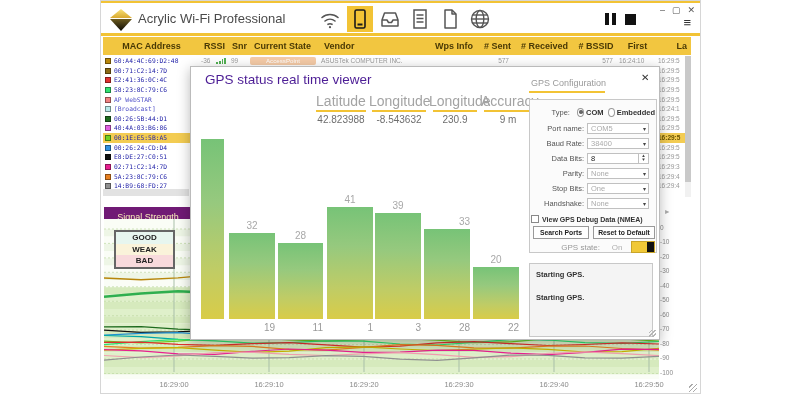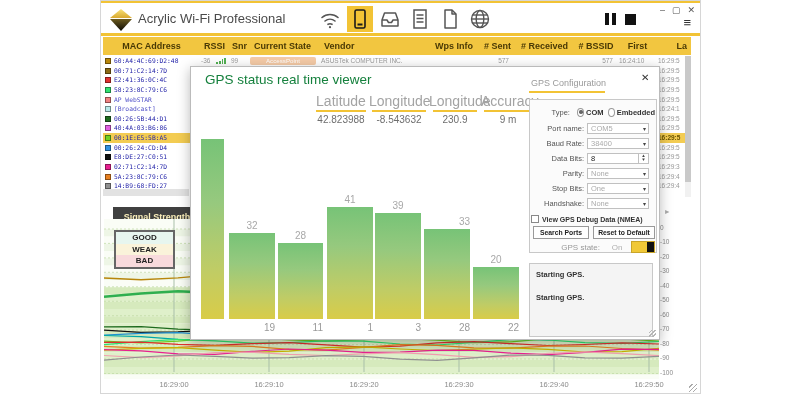--- a/index.html
+++ b/index.html
@@ -34,35 +34,35 @@
   .trow.sel .tlast{color:#6b5500;font-weight:bold;}
   .r1cell{position:absolute;top:0;font-size:6.5px;color:#999;white-space:nowrap;}
   .chip{position:absolute;left:149px;top:1px;width:66px;height:7.6px;line-height:7.6px;background:#F5CBA7;
         color:#fff;font-size:6.2px;text-align:center;border-radius:2px;}
   .sigicon{position:absolute;left:115px;top:1.5px;display:flex;align-items:flex-end;gap:1px;height:6.5px;}
   .sigicon span{display:block;width:1.8px;background:#53B053;}
   .hscroll{position:absolute;left:2px;top:188px;width:86px;height:7px;background:#e2e2e2;}
   .vscroll{position:absolute;left:584px;top:55px;width:6px;height:141px;background:#f1f1f1;}
   .vscroll .thumb{width:6px;height:126px;background:#c9c9c9;}
   
-  .sig-tab{position:absolute;left:12px;top:206px;width:88px;height:19px;background:#404040;
-           color:#F9EDB9;font-size:9px;display:flex;align-items:center;justify-content:center;font-weight:bold;}
+  .sig-tab{position:absolute;left:3px;top:206px;width:88px;height:19px;background:#701a75;
+           color:#F9EDB9;font-size:9px;display:flex;align-items:center;justify-content:center;}
   .legend{position:absolute;left:13px;top:229px;width:57px;border:2px solid #666;background:#fff;z-index:3;}
   .legend div{height:11.5px;line-height:11.5px;text-align:center;font-size:8px;font-weight:bold;color:#222;}
   .chart-wrap{position:absolute;left:3px;top:218px;width:555px;height:160px;z-index:1;}
   .ylabels span{position:absolute;left:559px;width:24px;font-size:6.5px;color:#8a8a8a;z-index:1;}
   .xlabels span{position:absolute;top:379px;width:56px;text-align:center;font-size:7.5px;color:#8a8a8a;}
   .pager{position:absolute;left:534px;top:206px;font-size:8px;color:#9a9a9a;display:flex;gap:6px;align-items:center;}
   .pager .arr{font-size:7px;color:#aaa;}
   .grip{position:absolute;left:588px;top:383px;width:8px;height:8px;
         background:repeating-linear-gradient(135deg,transparent 0 2px,#aaa 2px 3px);}
   
   .dialog{position:absolute;left:190px;top:66px;width:470px;height:274px;background:#fff;
           border:1px solid #bbb;box-shadow:0 3px 12px rgba(0,0,0,.28);z-index:10;box-sizing:border-box;}
-  .dlg-title{position:absolute;left:14px;top:5px;font-size:13.5px;color:#15803d;}
+  .dlg-title{position:absolute;left:14px;top:5px;font-size:13.5px;color:#4c1d95;}
   .dlg-close{position:absolute;left:450px;top:5px;font-size:10px;color:#333;cursor:default;}
   .dlg-time{position:absolute;left:22px;top:26px;width:110px;text-align:center;font-size:23px;font-weight:300;color:#8c8c8c;}
   .metrics{position:absolute;left:122px;top:26px;display:flex;}
   .metric{text-align:center;}
   .metric .ml{font-size:14px;color:#a3a3a3;}
   .metric .ul{height:2px;background:#F2C335;margin:1px auto 2px auto;}
   .metric .mv{font-size:10px;color:#6e6e6e;}
   .bars{position:absolute;left:0;top:0;width:340px;height:274px;}
   .bar{position:absolute;background:linear-gradient(180deg,#77C377 0%,#96C97E 35%,#BFCC66 72%,#D9CC48 100%);}
   .blabel{position:absolute;font-size:10px;color:#a8a8a8;text-align:center;}

